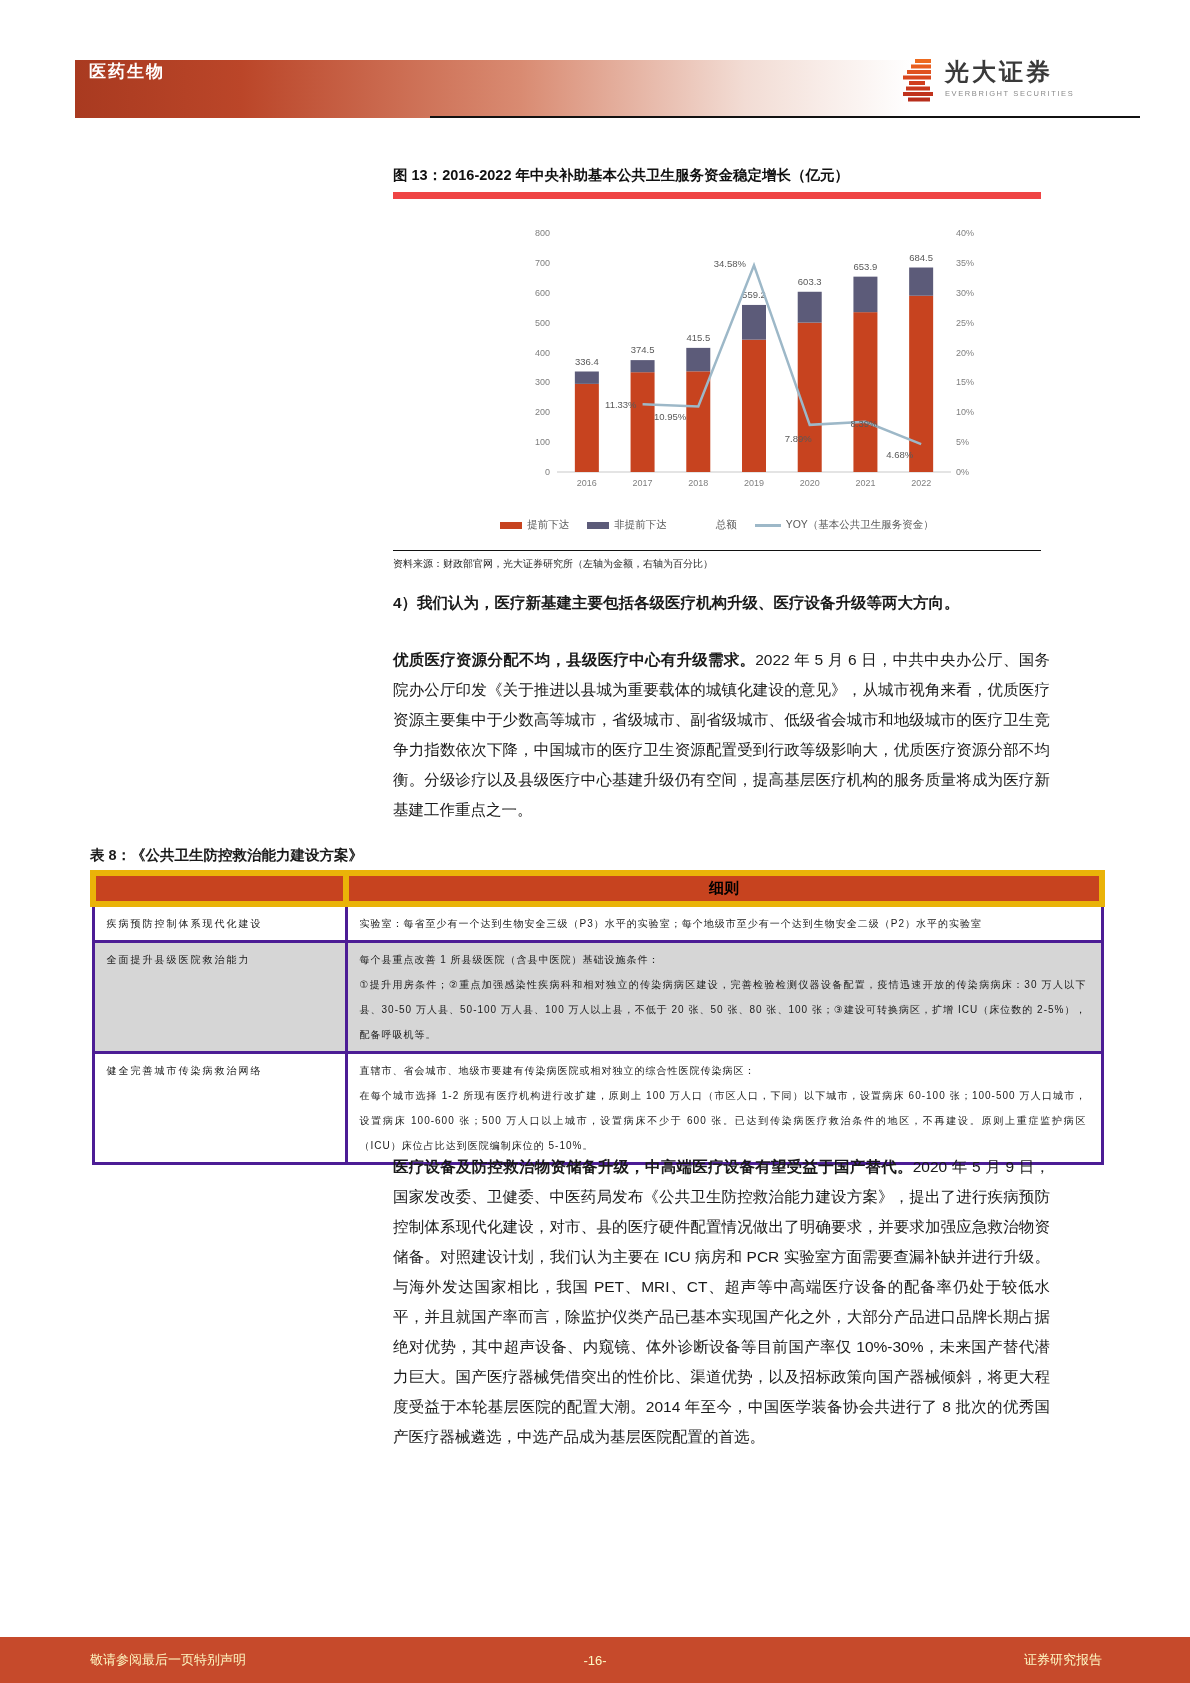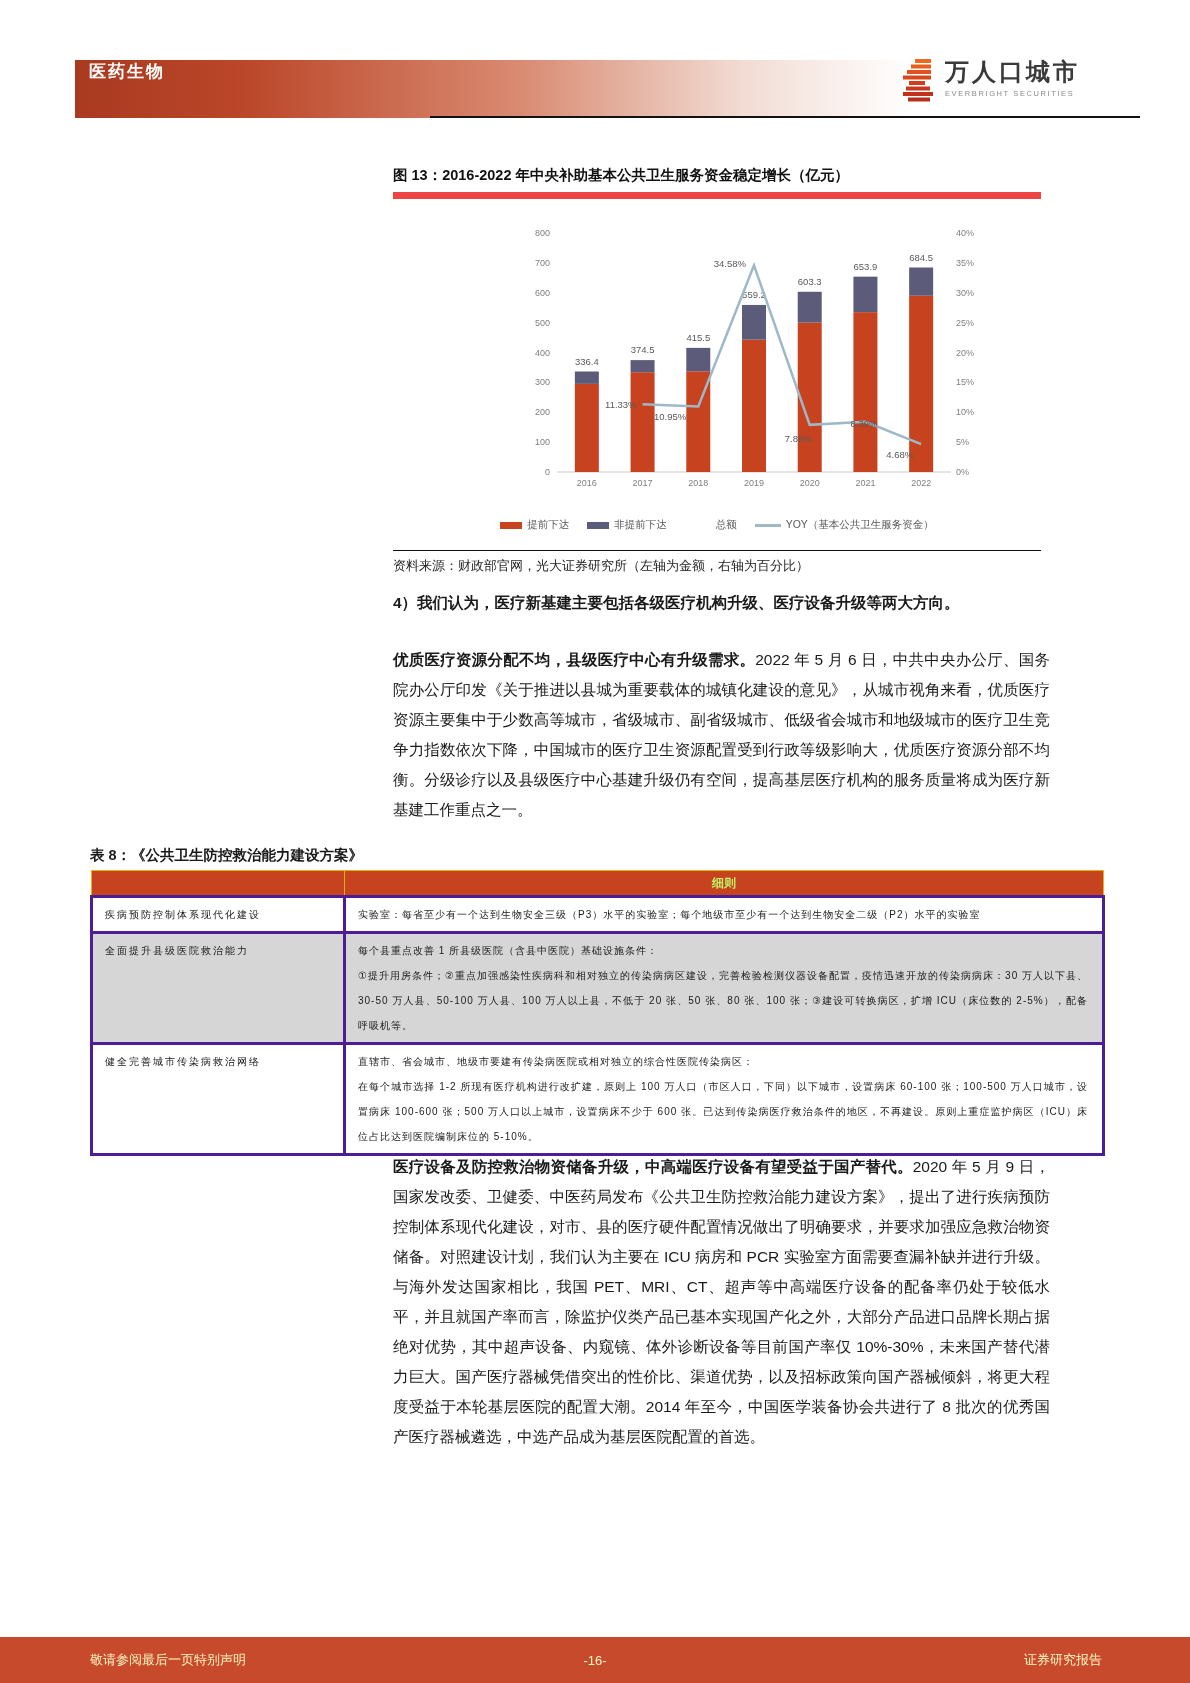--- a/index.html
+++ b/index.html
@@ -26,36 +26,36 @@
   .ax{font-size:9px;fill:#7f7f7f;}
   .dl{font-size:9.5px;fill:#595959;}
   .legend{display:flex;justify-content:center;align-items:center;margin-top:20px;
           font-size:10.5px;color:#595959;}
   .lg-item{display:flex;align-items:center;margin:0 9px;}
   .lg-item:nth-child(3){margin-left:40px;}
   .sw-bar{display:inline-block;width:22px;height:7px;margin-right:5px;}
   .sw-line{display:inline-block;width:26px;height:3px;margin-right:5px;}
   .sw-none{display:inline-block;width:0;}
   .thin-rule{border:0;border-top:1.5px solid #111;margin:18px 0 0 0;}
-  .src{font-size:13px;color:#262626;margin-top:6px;}
+  .src{font-size:10px;color:#262626;margin-top:6px;}
 
   
   .para{position:absolute;left:393px;width:657px;font-size:15.5px;line-height:30px;
         text-align:justify;margin:0;}
   .para b{font-weight:bold;}
   .p1{top:588px;font-weight:bold;}
   .p2{top:645px;}
   .p3{top:1152px;}
 
   
   .table-sec{position:absolute;left:90px;top:846px;width:1032px;}
   .tbl-title{font-size:14.5px;font-weight:bold;margin-bottom:5px;}
   table.spec{border-collapse:collapse;width:1015px;table-layout:fixed;}
-  table.spec th{background:var(--accent);color:#bef264;font-size:12px;font-weight:bold;
-                padding:3px 6px;border:1px solid #eab308;height:18px;}
+  table.spec th{background:var(--accent);color:#000000;font-size:15px;font-weight:bold;
+                padding:3px 6px;border:6px solid #eab308;height:18px;}
   table.spec td{border:3px solid #4c1d95;vertical-align:top;font-size:10px;line-height:25px;padding-left:12px;}
   td.lbl{width:253px;padding:4px 48px 4px 10px;letter-spacing:2px;}
   td.det{padding:4px 14px 4px 12px;letter-spacing:1px;white-space:pre-line;text-align:justify;}
   tr.alt td{background:var(--row-alt);}
   .tbl-src{font-size:11px;color:#262626;margin-top:5px;}
 
   
   .footer{position:absolute;left:0;top:1637px;width:1190px;height:46px;background:var(--footer-bg);
           display:flex;align-items:center;color:#fef9c3;font-size:13px;}
   .footer .fl{margin-left:90px;}
@@ -76,21 +76,21 @@
       <rect x="12" y="0" width="16" height="4" fill="#ed6a1f"></rect>
       <rect x="8" y="5.5" width="20" height="4" fill="#e85e1f"></rect>
       <rect x="4" y="11" width="24" height="4" fill="#e0521f"></rect>
       <rect x="0" y="16.5" width="28" height="4" fill="#d8471e"></rect>
       <rect x="6" y="22" width="16" height="4" fill="#d03e1e"></rect>
       <rect x="3" y="27.5" width="24" height="4" fill="#c8381d"></rect>
       <rect x="0" y="33" width="30" height="4" fill="#c0321c"></rect>
       <rect x="5" y="38.5" width="22" height="4" fill="#b82e1c"></rect>
     </svg>
     <span class="btxt">
-      <span class="bname">万人口城市</span>
+      <span class="bname">光大证券</span>
       <span class="bsub">EVERBRIGHT SECURITIES</span>
     </span>
   </div>
 
   <div class="chart-sec">
     <div class="fig-title">图 13：2016-2022 年中央补助基本公共卫生服务资金稳定增长（亿元）</div>
     <div class="chart-wrap">
       <svg id="chart-svg" width="460" height="285" viewBox="0 0 460 285">
           <text x="29" y="266" text-anchor="end" class="ax">0</text>
           <text x="29" y="236.125" text-anchor="end" class="ax">100</text>

